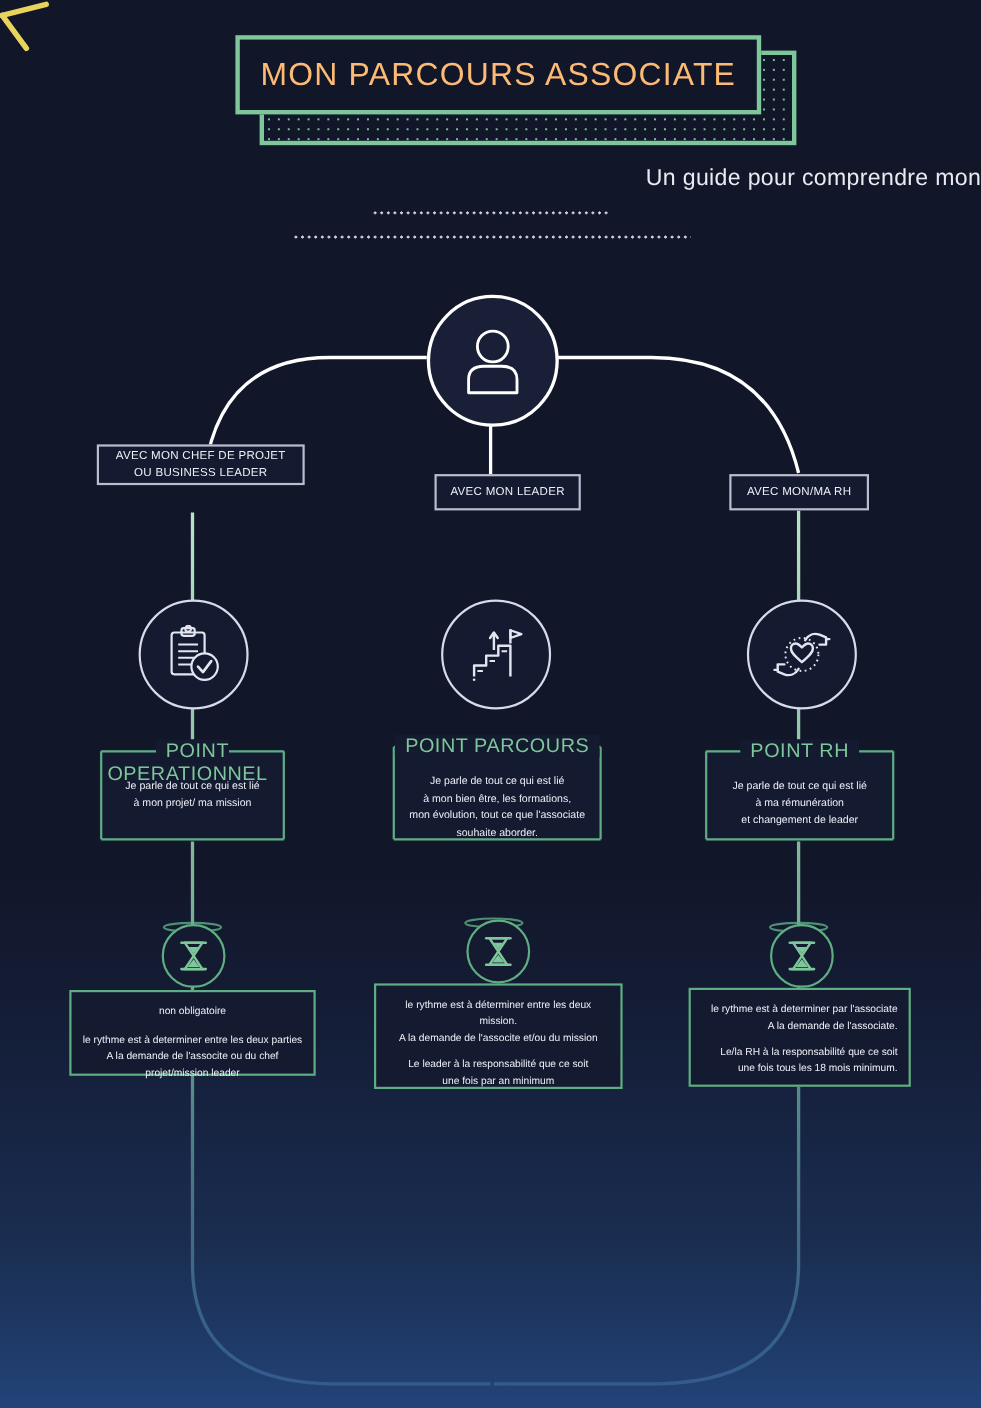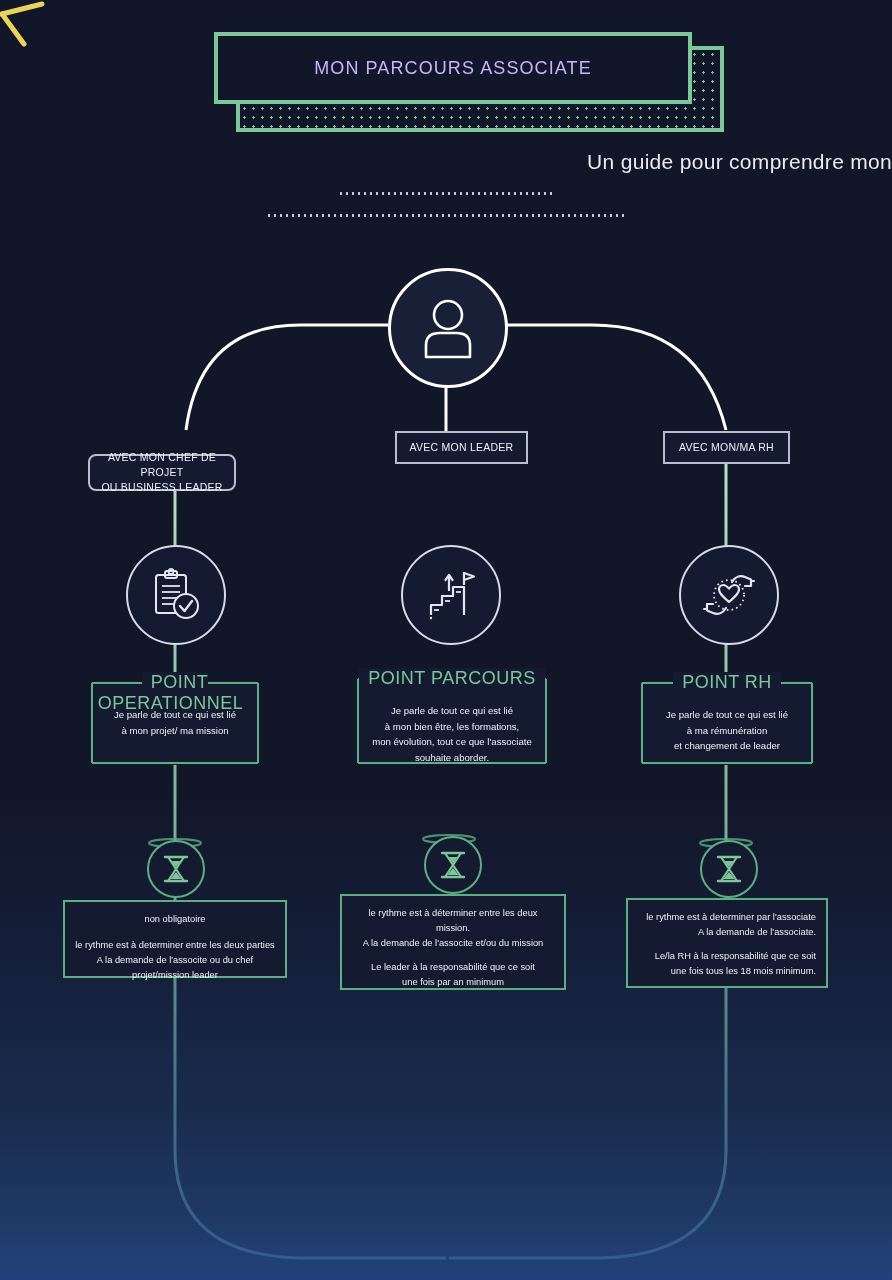--- a/index.html
+++ b/index.html
@@ -38,22 +38,22 @@
     opacity:.95;
   }
   .title-box{
     position:absolute;left:0;top:0;width:478px;height:72px;
     border:4px solid #7ec79a;
     background:#121629;
     box-sizing:border-box;
     display:flex;align-items:center;justify-content:center;
   }
   .title-text{
-    color:#c4b5fd;
-    font-size:18px;
+    color:#fdba74;
+    font-size:29px;
     letter-spacing:1.1px;
     font-weight:400;
     white-space:nowrap;
   }
 
   
   .subtitle{
     position:absolute;left:0;top:150px;width:892px;
     text-align:right;color:#e9eaf2;font-size:21px;letter-spacing:.3px;
   }
@@ -80,21 +80,21 @@
     background:#141a30;
     color:#eef0f7;
     display:flex;align-items:center;justify-content:center;
     text-align:center;
     font-size:10.5px;
     letter-spacing:.25px;
     line-height:1.45;
     box-sizing:border-box;
     z-index:4;
   }
-  .hdr.c1{left:88px;top:454px;width:148px;height:37px;border-radius:8px;}
+  .hdr.c1{left:88px;top:404px;width:189px;height:37px;}
   .hdr.c2{left:383px;top:431px;width:133px;height:33px;margin-left:12px;}
   .hdr.c3{left:663px;top:431px;width:127px;height:33px;}
 
   
   .circ-w{
     position:absolute;width:96px;height:96px;border-radius:50%;
     border:2px solid #d7dae8;background:#141a30;
     display:flex;align-items:center;justify-content:center;
     z-index:4;
   }

